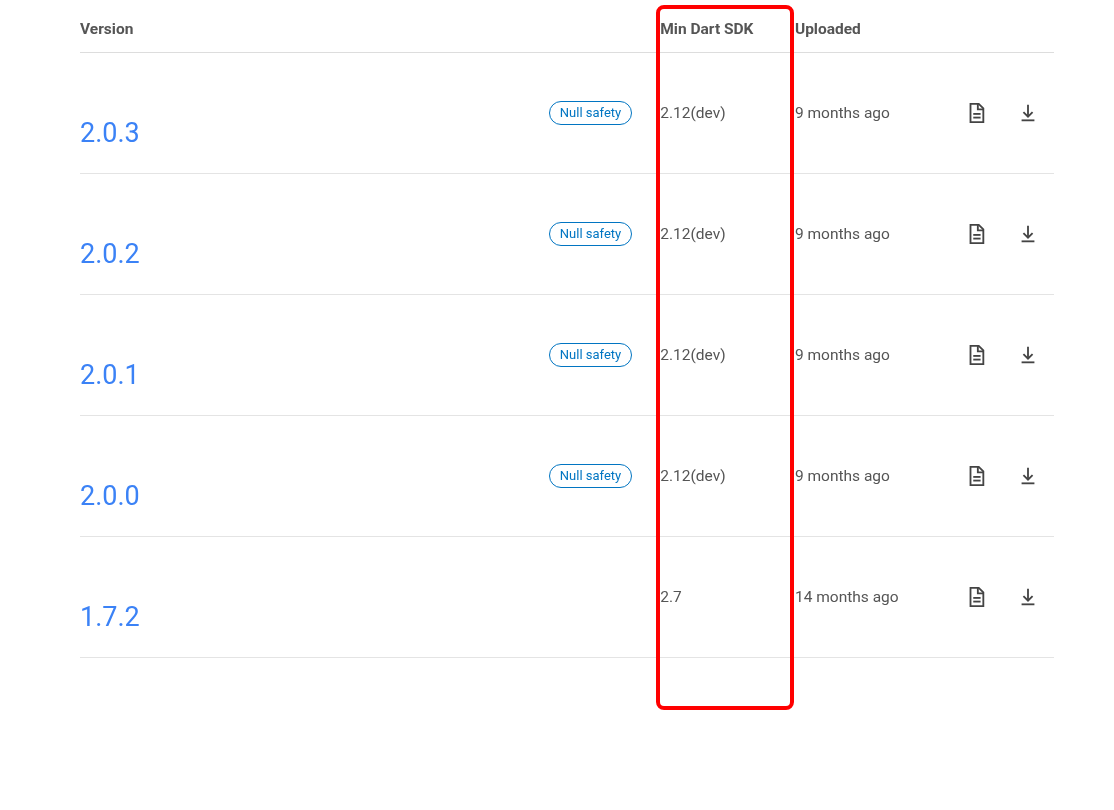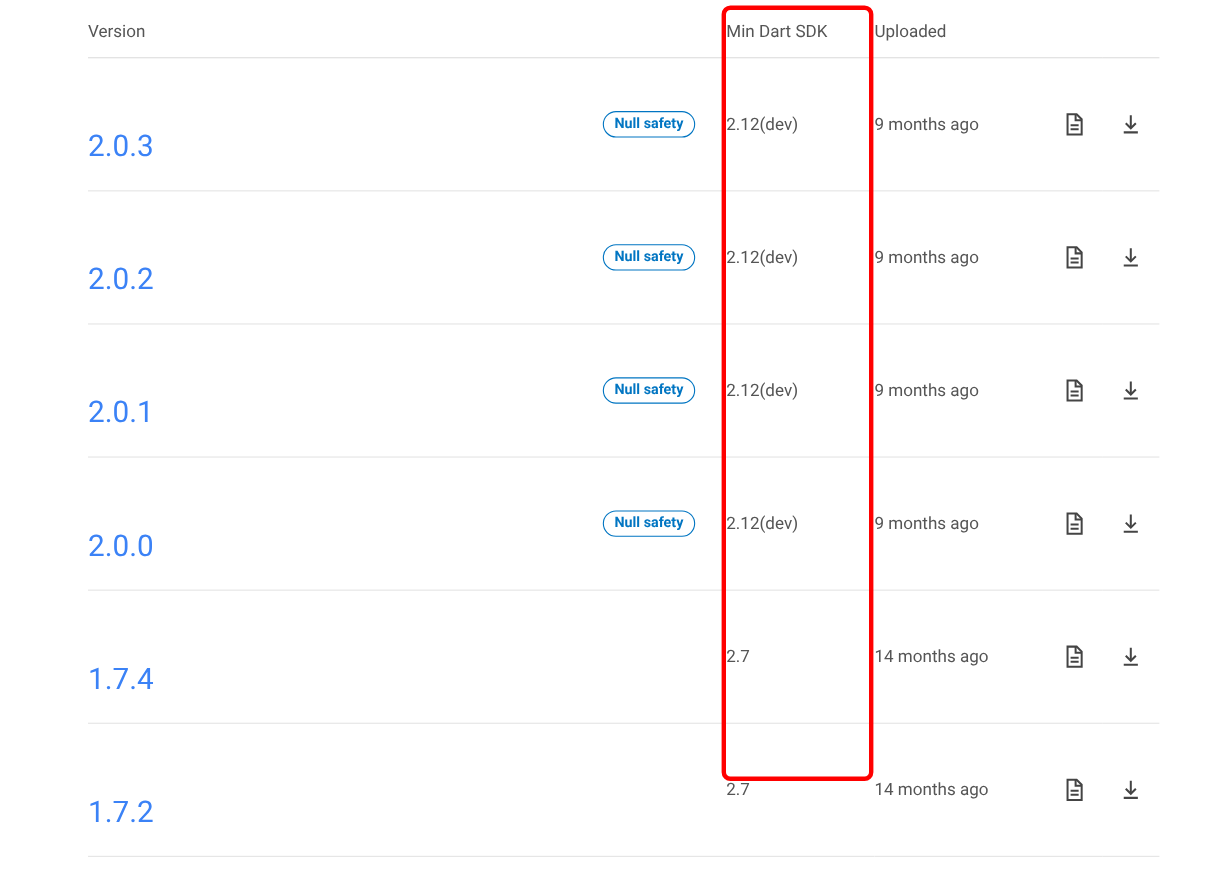--- a/index.html
+++ b/index.html
@@ -11,21 +11,21 @@
       padding-left: 80px;
       padding-right: 60px;
       padding-top: 14px;
     }
     table {
       width: 100%;
       border-collapse: collapse;
     }
     th {
       text-align: left;
-      font-weight: 400;
+      font-weight: 700;
       color: #555;
       font-size: 15.5px;
       padding: 6px 0 14px 0;
       border-bottom: 1px solid #ddd;
     }
     .col-version { width: 560px; }
     .col-sdk { width: 130px; margin-top: 41px; }
     .col-uploaded { width: 150px; margin-left: 13px; }
     .col-doc { width: 50px; }
     .col-dl { width: 50px; }
@@ -49,21 +49,20 @@
       margin-top: 40px;
     }
     .ns-badge {
       display: inline-block;
       border: 1px solid #0175c2;
       color: #0175c2;
       border-radius: 14px;
       font-size: 13px;
       padding: 3px 10px;
       line-height: 1.2;
-      font-weight: bold;
     }
     .icon-cell { text-align: center; }
     .icon-cell svg { display: inline-block; vertical-align: middle; }
     .highlight-box {
       position: absolute;
       border: 4px solid #f00;
       border-radius: 8px;
       pointer-events: none;
     }
   </style>
@@ -161,40 +160,20 @@
             </svg></a></td>
         <td class="icon-cell"><a href="#"><svg width="22" height="22" viewBox="0 0 24 24" fill="none" stroke="#444" stroke-width="2">
               <line x1="12" y1="3" x2="12" y2="15"></line>
               <polyline points="7 11 12 16 17 11" fill="none"></polyline>
               <line x1="5" y1="20" x2="19" y2="20"></line>
             </svg></a></td>
       </tr>
       <tr>
         <td>
           <div class="version-cell">
-            <a class="version-link" href="#">1.7.4</a>
-          </div>
-        </td>
-        <td>2.7</td>
-        <td>14 months ago</td>
-        <td class="icon-cell"><a href="#"><svg width="22" height="22" viewBox="0 0 24 24" fill="none" stroke="#444" stroke-width="2">
-              <path d="M6 2h9l5 5v15H6z" fill="none"></path>
-              <path d="M14 2v6h6" fill="none"></path>
-              <line x1="9" y1="13" x2="17" y2="13"></line>
-              <line x1="9" y1="17" x2="17" y2="17"></line>
-            </svg></a></td>
-        <td class="icon-cell"><a href="#"><svg width="22" height="22" viewBox="0 0 24 24" fill="none" stroke="#444" stroke-width="2">
-              <line x1="12" y1="3" x2="12" y2="15"></line>
-              <polyline points="7 11 12 16 17 11" fill="none"></polyline>
-              <line x1="5" y1="20" x2="19" y2="20"></line>
-            </svg></a></td>
-      </tr>
-      <tr>
-        <td>
-          <div class="version-cell">
             <a class="version-link" href="#">1.7.2</a>
           </div>
         </td>
         <td>2.7</td>
         <td>14 months ago</td>
         <td class="icon-cell"><a href="#"><svg width="22" height="22" viewBox="0 0 24 24" fill="none" stroke="#444" stroke-width="2">
               <path d="M6 2h9l5 5v15H6z" fill="none"></path>
               <path d="M14 2v6h6" fill="none"></path>
               <line x1="9" y1="13" x2="17" y2="13"></line>
               <line x1="9" y1="17" x2="17" y2="17"></line>

